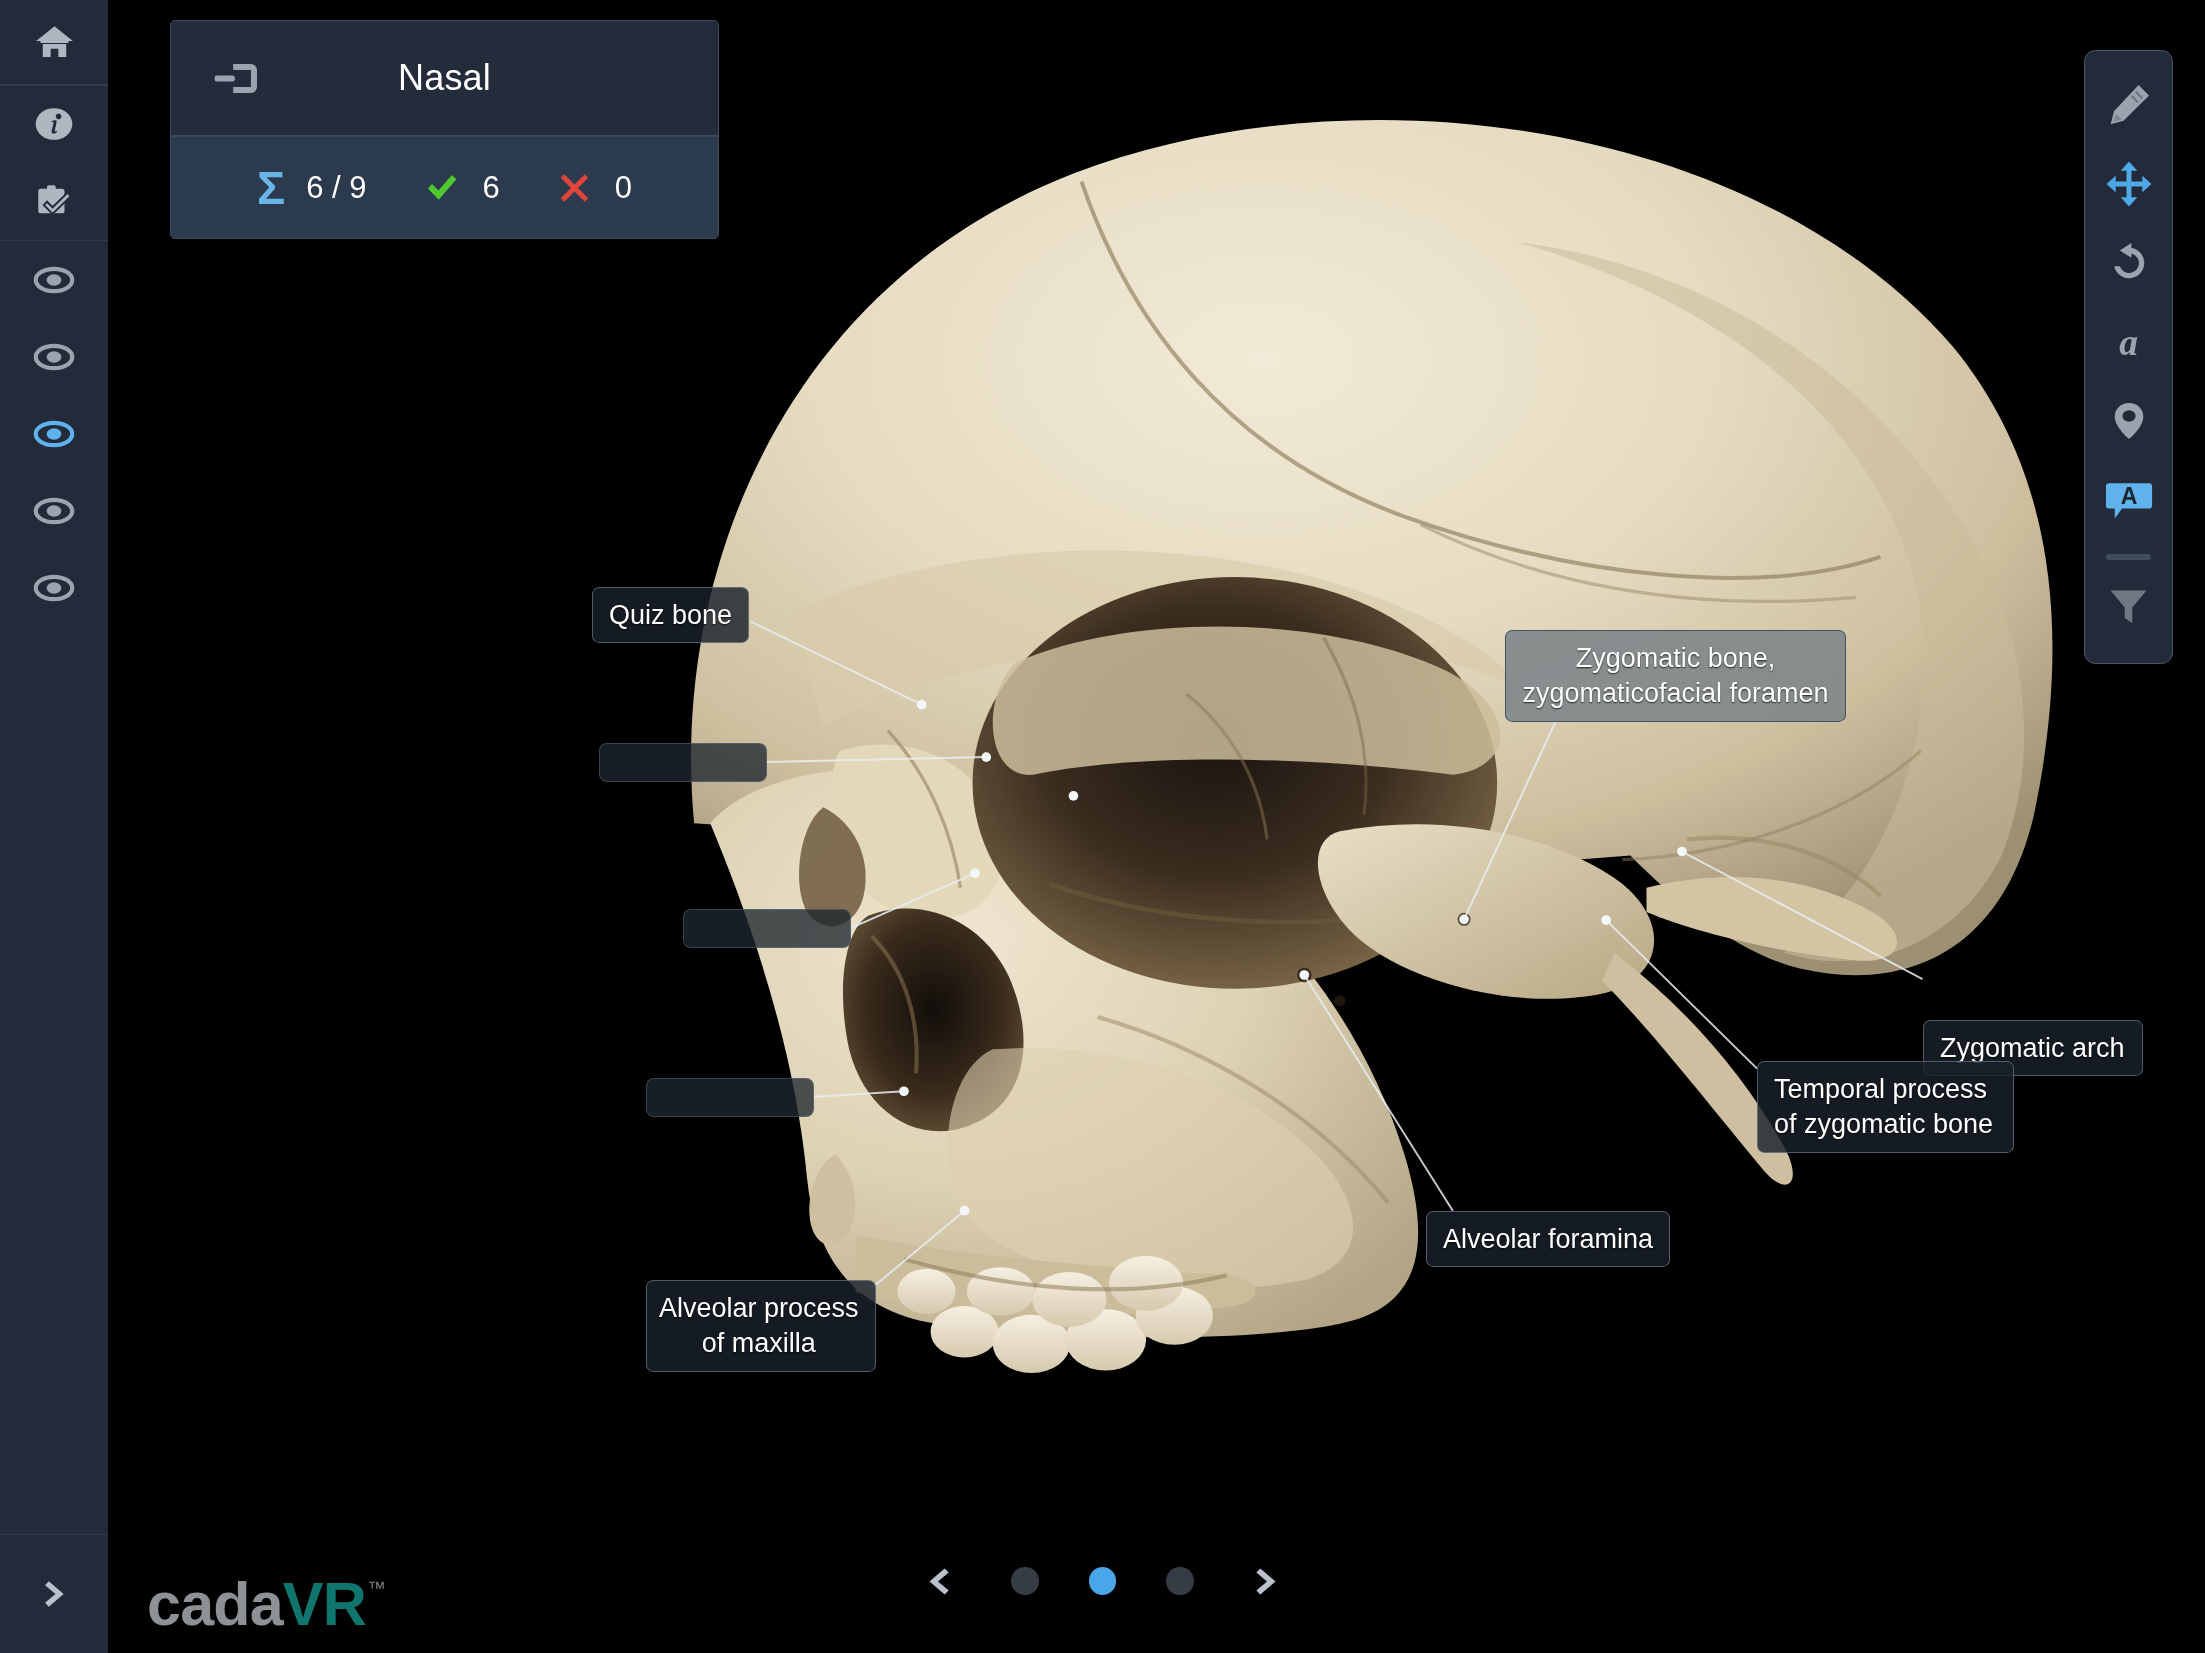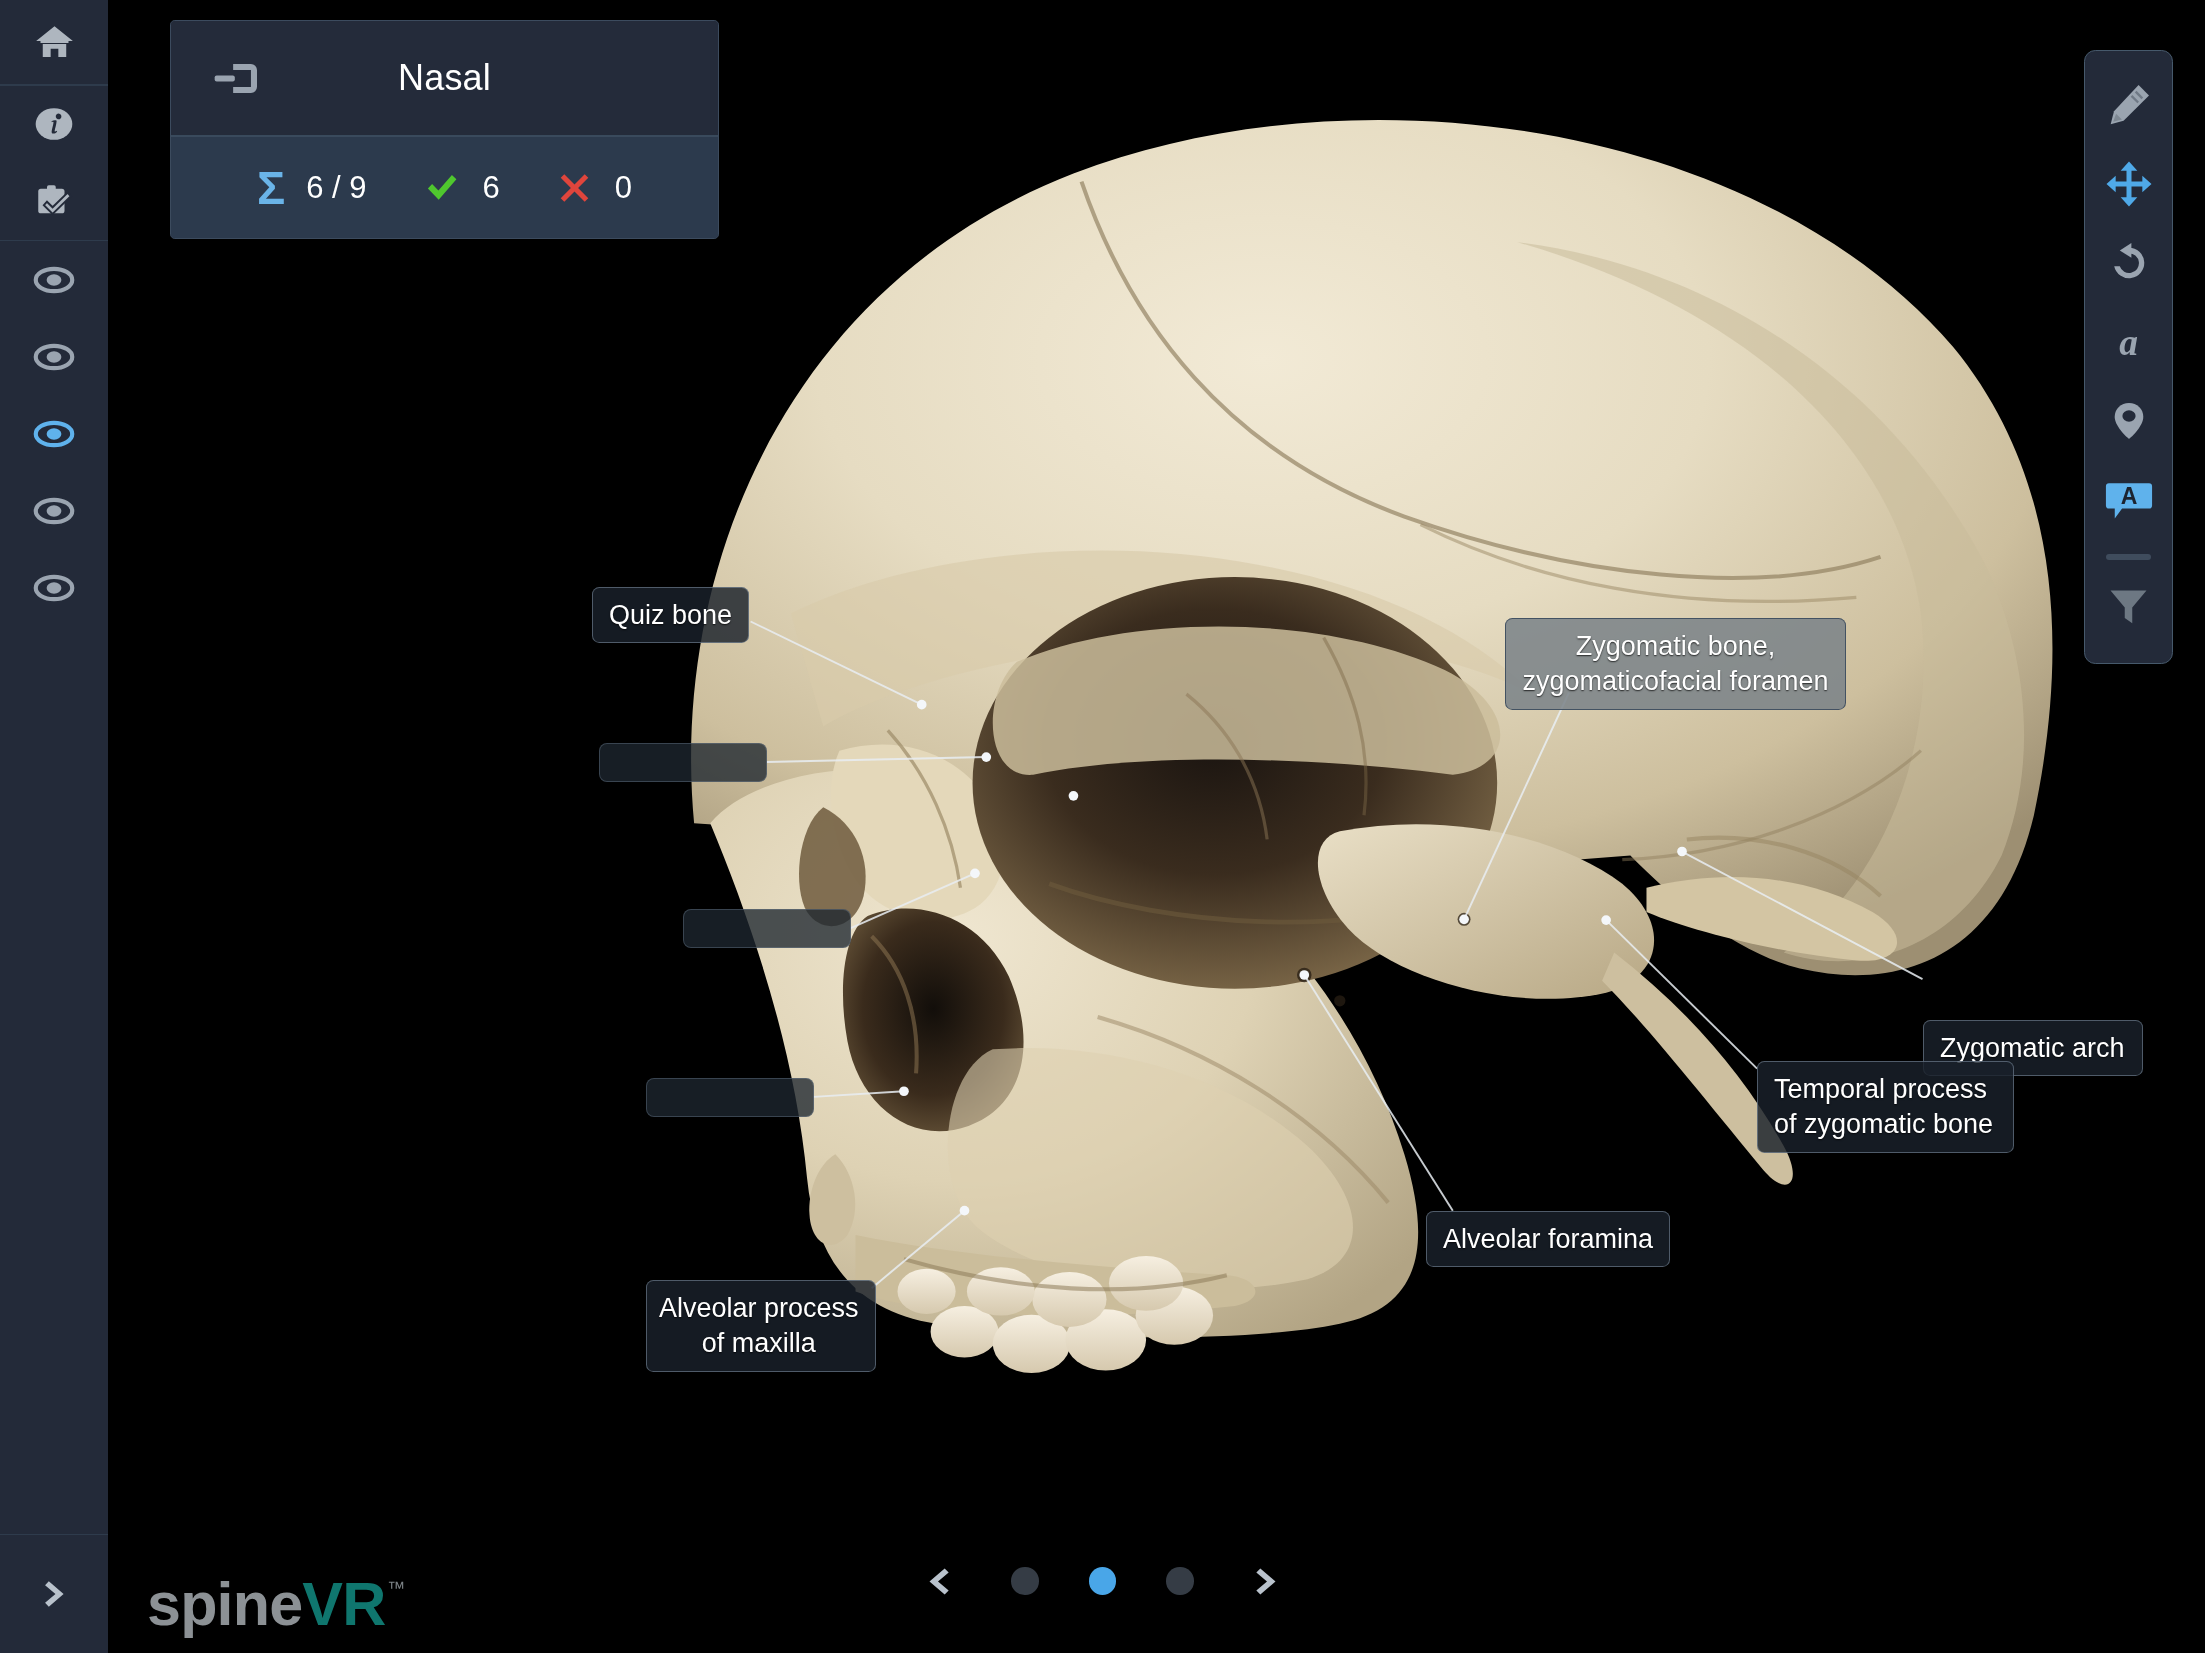--- a/index.html
+++ b/index.html
@@ -106,21 +106,21 @@
     color: #ffffff;
     font-size: 27px;
     line-height: 1.3;
     padding: 9.7px 16px;
     border-radius: 7.3px;
     white-space: pre-line;
     border: 0.8px solid rgba(150,170,190,.45);
     background: rgba(26,33,43,.82);
     text-shadow: 0 0.8px 1.6px rgba(0,0,0,.75);
   }
-  .label.light { background: rgba(122,130,136,.86); border-color: rgba(60,75,94,.9); }
+  .label.light { background: rgba(122,130,136,.86); border-color: rgba(60,75,94,.9); margin-top: 12px; }
   .label.center { text-align: center; }
   .blank {
     position: absolute;
     border-radius: 8px;
     background: rgba(30,38,48,.78);
     border: 0.8px solid rgba(120,140,160,.35);
   }
 
   
   .pager { position:absolute; left: 0; right: 0; bottom: 47px; display:flex; align-items:center;
@@ -453,19 +453,19 @@
         <div class="pg-dot"></div>
       </div>
     <div class="pager-arrow">
       <svg width="40" height="47" viewBox="0 0 24 24">
         <path d="M8.6 4.2 L17.7 12 L8.6 19.8 L6.2 17.4 L12.6 12 L6.2 6.6 Z" fill="#b9c2cc"></path>
       </svg>
     </div>
   </div>
 
   <div class="logo">
-    <span class="logo-a">spine</span>
+    <span class="logo-a">cada</span>
     <span class="logo-b">VR</span>
     <span class="logo-tm">™</span>
   </div>
 
 </div>
 
 
 </body></html>

